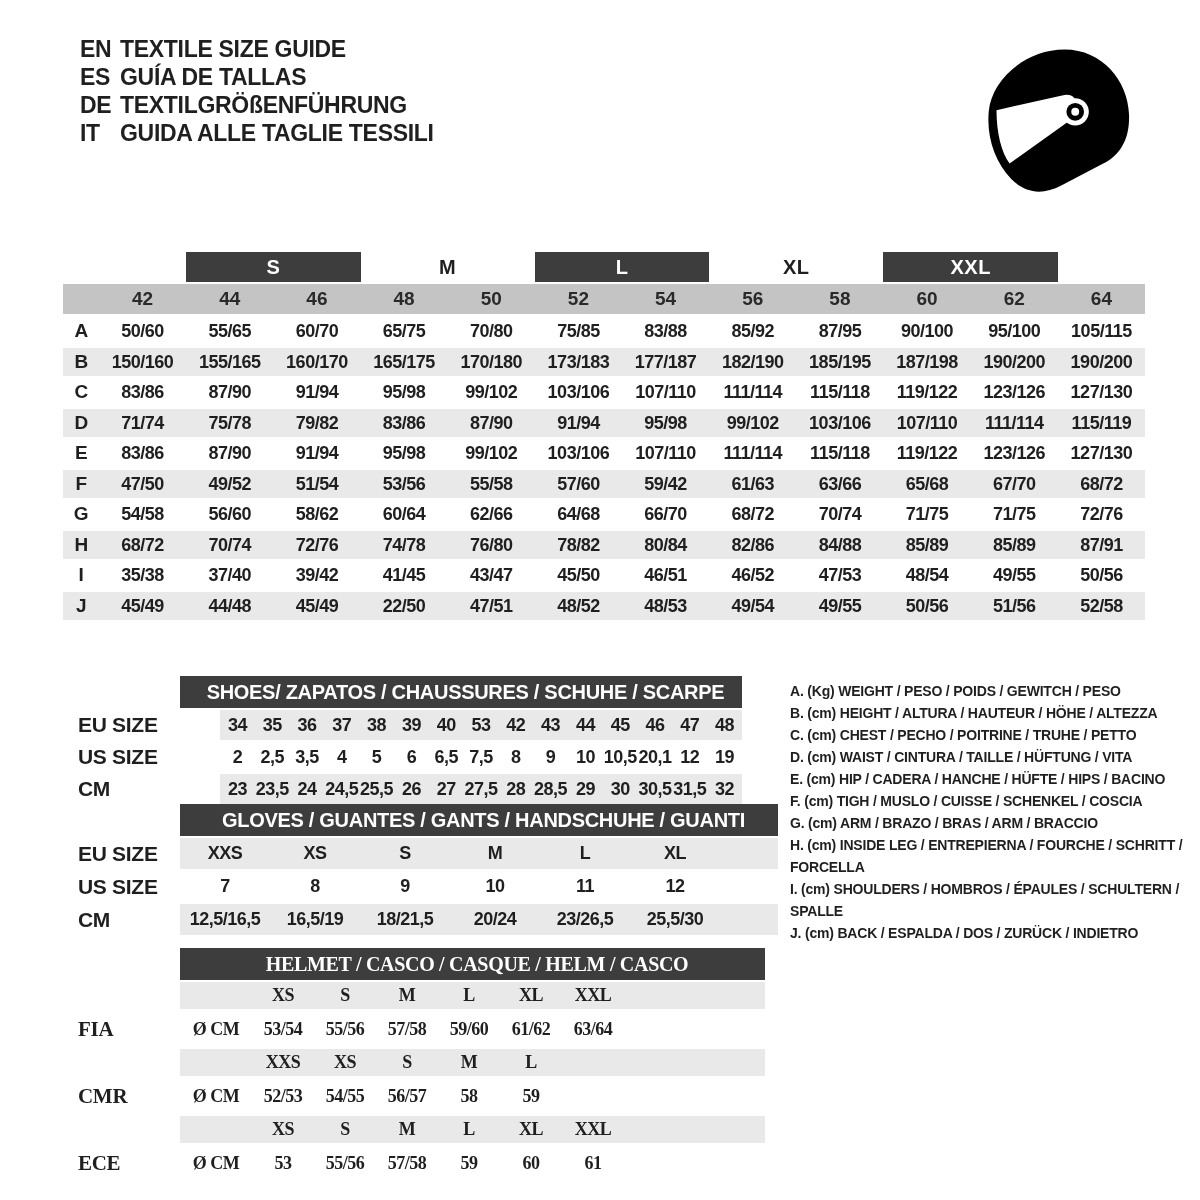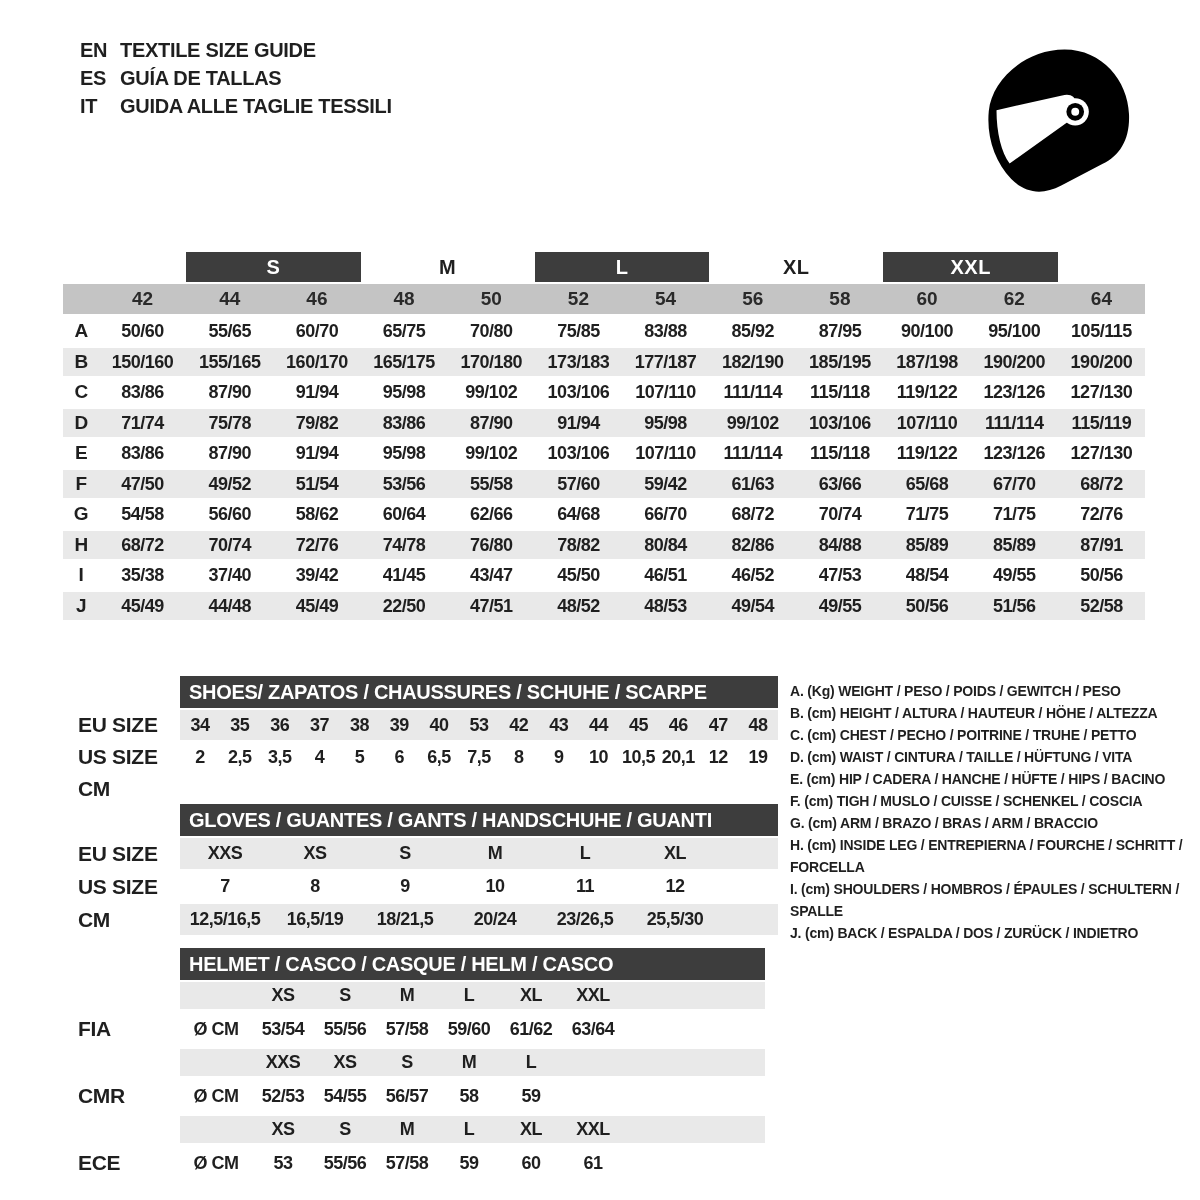--- a/index.html
+++ b/index.html
@@ -4,21 +4,21 @@
 <style>
   html,body { margin:0; padding:0; background:#ffffff; }
   .page {
     position:relative; width:1200px; height:1200px; background:#fff;
     font-family:"Liberation Sans", sans-serif; font-weight:bold; color:#1f1f1f;
     overflow:hidden;
   }
 
   
   .lang-list { position:absolute; left:80px; top:36px; }
-  .lang-row { display:flex; height:28px; align-items:center; font-size:20px; letter-spacing:-0.3px; }
+  .lang-row { display:flex; height:28px; align-items:flex-start; font-size:23px; letter-spacing:-0.3px; }
   .lang-code { width:40px; }
 
   
   .helmet-icon { position:absolute; left:976px; top:38px; width:164px; height:164px; }
 
   
   .main-table { position:absolute; left:63px; top:252px; width:1082px; }
   .grid13 { display:grid; grid-template-columns:36px repeat(12, 1fr); }
   .group-row { height:30px; margin-bottom:2px; }
   .gcell { text-align:center; font-size:20px; line-height:30px; letter-spacing:0.5px; }
@@ -29,36 +29,37 @@
   .data-row.row-striped { background:#e9e9e9; }
   .cell { text-align:center; font-size:18px; line-height:28.5px; letter-spacing:-0.5px; white-space:nowrap; }
   .row-label { font-size:19px; }
 
   
   .sub { position:absolute; left:60px; }
   .sub-header {
     margin-left:120px; height:32px; background:#3d3d3d; color:#fff;
     font-size:20px; line-height:32px; padding-left:9px; letter-spacing:-0.3px;
     box-sizing:border-box;
+    text-align:center;
   }
   .sub-row { display:flex; margin-top:2px; }
   .sub-label { width:120px; font-size:21px; padding-left:18px; box-sizing:border-box; display:flex; align-items:center; letter-spacing:-0.3px; }
   .sub-cells { display:grid; }
   .striped { background:#e9e9e9; }
   .scell { text-align:center; font-size:18px; letter-spacing:-0.5px; white-space:nowrap; display:flex; align-items:center; justify-content:center; }
 
   .shoes  { top:676px; }
   .shoes  .sub-row { height:30px; }
-  .shoes  .sub-cells { width:598px; grid-template-columns:repeat(15, 1fr); }
+  .shoes  .sub-cells { width:522px; grid-template-columns:repeat(15, 1fr);margin-left:40px; }
 
   .gloves { top:804px; }
   .gloves .sub-row { height:31px; }
   .gloves .sub-cells { width:598px; grid-template-columns:repeat(6, 90px) 1fr; }
 
-  .helmets { top:948px; }
+  .helmets { top:948px;font-family:Liberation Serif, serif; }
   .helmets .size-row { height:27px; }
   .helmets .val-row  { height:36px;justify-content:space-between; }
   .helmets .sub-cells { width:585px; grid-template-columns:72px repeat(6, 62px) 1fr; }
   .helmets .scell { font-size:18px; }
 
   
   .legend { position:absolute; left:790px; top:680px; width:412px; }
   .legend-item { font-size:14px; line-height:22px; letter-spacing:-0.2px; }
 </style>
 </head>
@@ -67,20 +68,24 @@
 <div class="page">
 
   <div class="lang-list" id="lang-list">
       <div class="lang-row">
         <div class="lang-code">EN</div>
         <div class="lang-label">TEXTILE SIZE GUIDE</div>
       </div>
       <div class="lang-row">
         <div class="lang-code">ES</div>
         <div class="lang-label">GUÍA DE TALLAS</div>
+      </div>
+      <div class="lang-row">
+        <div class="lang-code">DE</div>
+        <div class="lang-label">TEXTILGRÖßENFÜHRUNG</div>
       </div>
       <div class="lang-row">
         <div class="lang-code">IT</div>
         <div class="lang-label">GUIDA ALLE TAGLIE TESSILI</div>
       </div>
     </div>
 
   <div class="helmet-icon">
     <svg viewBox="0 0 100 100" width="164" height="164" aria-hidden="true">
       <path d="M54 7 C77 7 92.5 26 93.3 46.5 C93.9 61.5 88 71.5 77 76.8 L52 90 C40 96.3 29.5 94.3 21.5 86 C11.5 75.6 6.3 60.5 7.8 44.5 C9.6 25.5 30 7 54 7 Z" fill="#000000"></path>
@@ -306,20 +311,37 @@
             <div class="scell">9</div>
             <div class="scell">10</div>
             <div class="scell">10,5</div>
             <div class="scell">20,1</div>
             <div class="scell">12</div>
             <div class="scell">19</div>
           </div>
         </div>
         <div class="sub-row">
           <div class="sub-label">CM</div>
+          <div class="sub-cells striped">
+            <div class="scell">23</div>
+            <div class="scell">23,5</div>
+            <div class="scell">24</div>
+            <div class="scell">24,5</div>
+            <div class="scell">25,5</div>
+            <div class="scell">26</div>
+            <div class="scell">27</div>
+            <div class="scell">27,5</div>
+            <div class="scell">28</div>
+            <div class="scell">28,5</div>
+            <div class="scell">29</div>
+            <div class="scell">30</div>
+            <div class="scell">30,5</div>
+            <div class="scell">31,5</div>
+            <div class="scell">32</div>
+          </div>
         </div>
       </div>
   </div>
 
   <div class="sub gloves">
     <div class="sub-header">GLOVES / GUANTES / GANTS / HANDSCHUHE / GUANTI</div>
     <div id="gloves-rows">
         <div class="sub-row">
           <div class="sub-label">EU SIZE</div>
           <div class="sub-cells striped">

